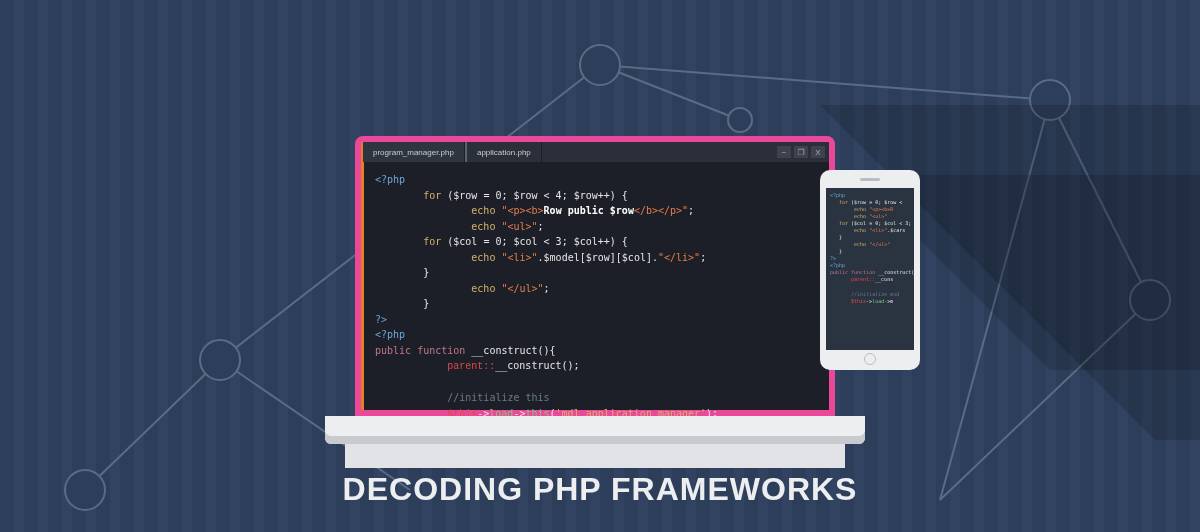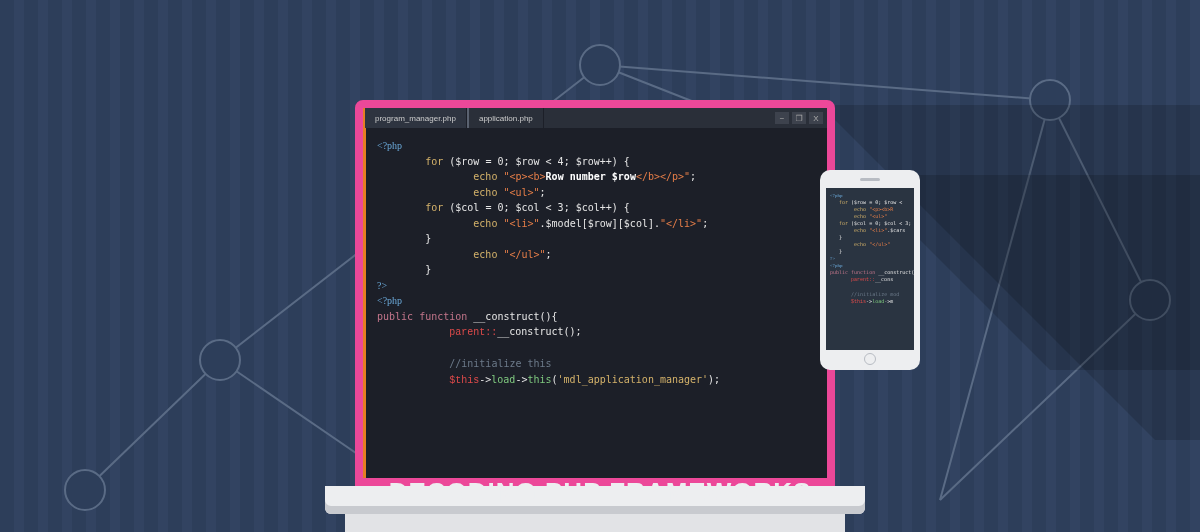--- a/index.html
+++ b/index.html
@@ -44,24 +44,25 @@
     transform: skewX(45deg);
   }
   
   .laptop {
     position: absolute;
     left: 355px; top: 100px;
     width: 480px;
   }
   .laptop-screen {
     background: #1c1f28;
-    border: 8px solid #ec4899;
+    border: 6px solid #ec4899;
     border-radius: 8px 8px 0 0;
-    height: 386px;
+    height: 280px;
     position: relative;
+    margin-top: 36px;
   }
   .tabbar {
     display: flex;
     background: #2a2f39;
     height: 20px;
     font-size: 8px;
     color: #ccc;
     align-items: stretch;
   }
   .tab {
@@ -158,26 +159,26 @@
     white-space: pre;
     overflow: hidden;
   }
   
   .title {
     position: absolute;
     bottom: 24px;
     left: 50%;
     transform: translateX(-50%);
     color: #edeef0;
-    font-size: 26px;
+    font-size: 32px;
     font-weight: bold;
     letter-spacing: 1px;
   }
   
-  .c-tag { color: #6aa8d8; font-family: Liberation Serif, serif; }
+  .c-tag { color: #6aa8d8; }
   .c-kw  { color: #d4b26a; }
   .c-str { color: #7fc97f; }
   .c-htm { color: #e67e48; }
   .c-key { color: #c2758a; }
   .c-par { color: #de4a4a; font-family: Liberation Mono, monospace; }
   .c-com { color: #6c7a8a; }
   .c-bld { color: #ffffff; font-weight: bold; }
 </style>
 </head>
 <body>
@@ -217,21 +218,21 @@
       </div>
       <div class="window-controls">
         <div class="wc">−</div>
         <div class="wc">❐</div>
         <div class="wc">X</div>
       </div>
     </div>
     <div class="sidebar-stripe"></div>
     <div class="code-area"><span class="c-tag">&lt;?php</span>
         <span class="c-kw">for</span><span> ($row = 0; $row &lt; 4; $row++) {</span>
-                <span class="c-kw">echo </span><span class="c-htm">"&lt;p&gt;&lt;b&gt;</span><span class="c-bld">Row number $row</span><span class="c-htm">&lt;/b&gt;&lt;/p&gt;"</span><span>;</span>
+                <span class="c-kw">echo </span><span class="c-htm">"&lt;p&gt;&lt;b&gt;</span><span class="c-bld">Row public $row</span><span class="c-htm">&lt;/b&gt;&lt;/p&gt;"</span><span>;</span>
                 <span class="c-kw">echo </span><span class="c-htm">"&lt;ul&gt;"</span><span>;</span>
         <span class="c-kw">for</span><span> ($col = 0; $col &lt; 3; $col++) {</span>
                 <span class="c-kw">echo </span><span class="c-htm">"&lt;li&gt;"</span><span>.$model[$row][$col].</span><span class="c-htm">"&lt;/li&gt;"</span><span>;</span>
         <span>}</span>
                 <span class="c-kw">echo </span><span class="c-htm">"&lt;/ul&gt;"</span><span>;</span>
         <span>}</span>
 <span class="c-tag">?&gt;</span>
 <span class="c-tag">&lt;?php</span>
 <span class="c-key">public function </span><span>__construct</span><span>(){</span>
             <span class="c-par">parent::</span><span>__construct</span><span>();</span>

